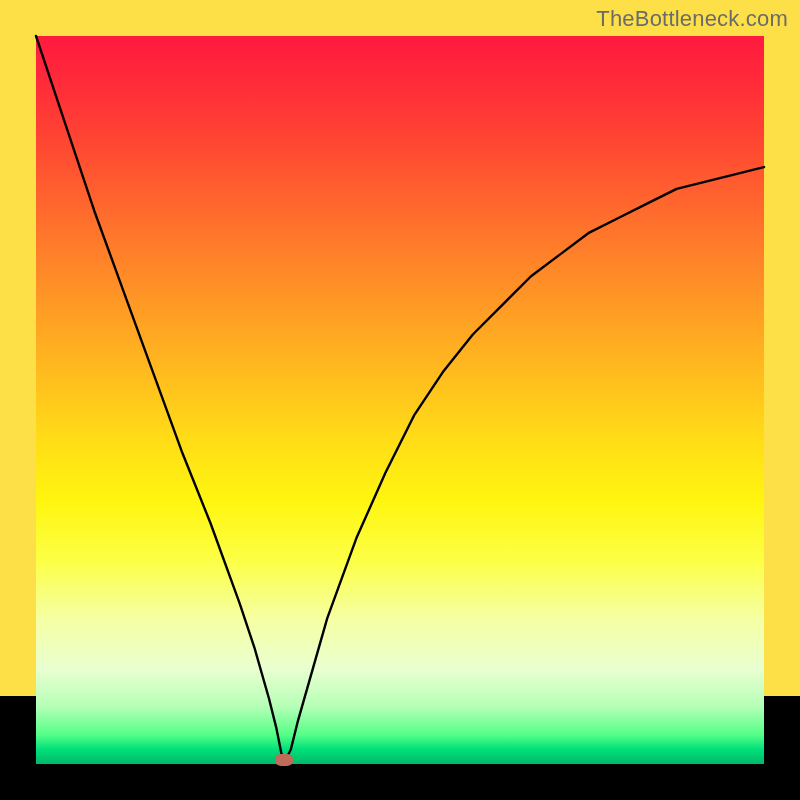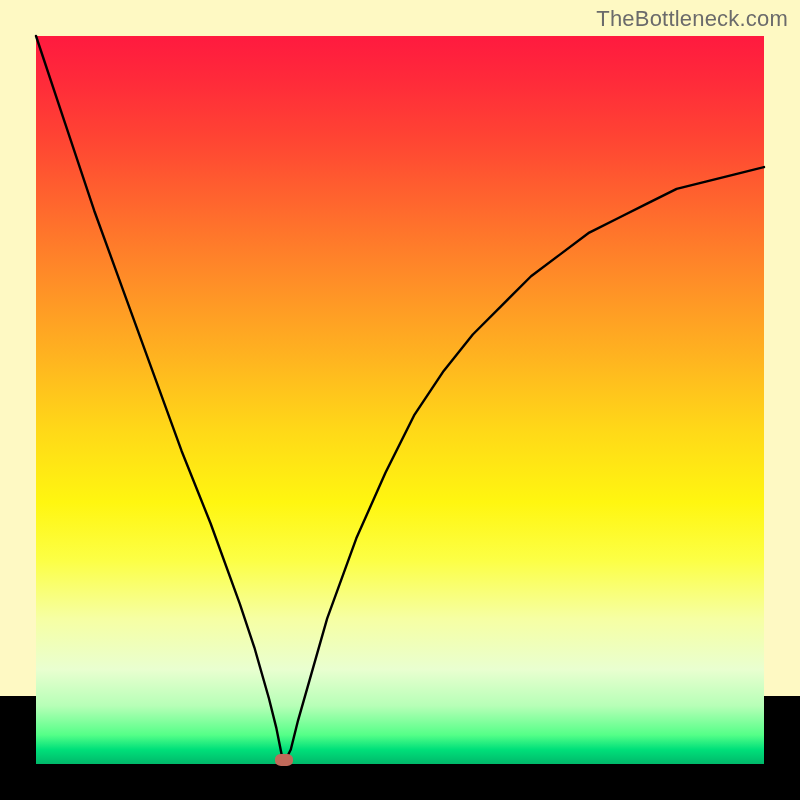--- a/index.html
+++ b/index.html
@@ -10,21 +10,21 @@
     background: #000;
     overflow: hidden;
     font-family: Arial, Helvetica, sans-serif;
   }
   .frame {
     position: absolute;
     left: 0;
     top: 0;
     width: 800px;
     height: 696px;
-    background: #fef9c3;
+    background: #fde047;
   }
   .plot {
     position: absolute;
     left: 36px;
     top: 36px;
     width: 728px;
     height: 728px;
     background: linear-gradient(to bottom,
       #ff1a3f 0%,
       #ff2a3a 6%,

